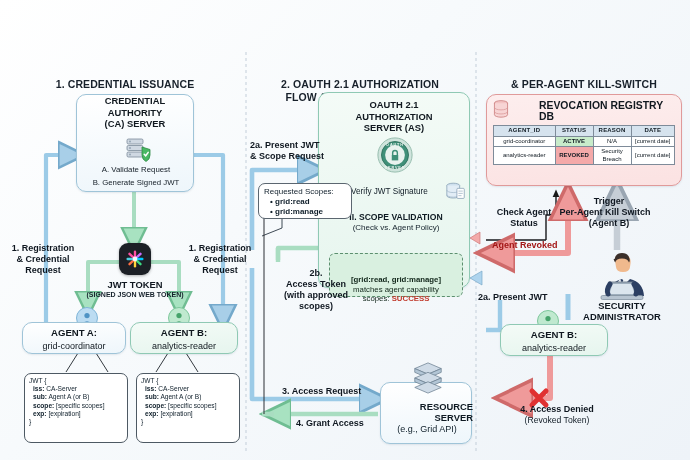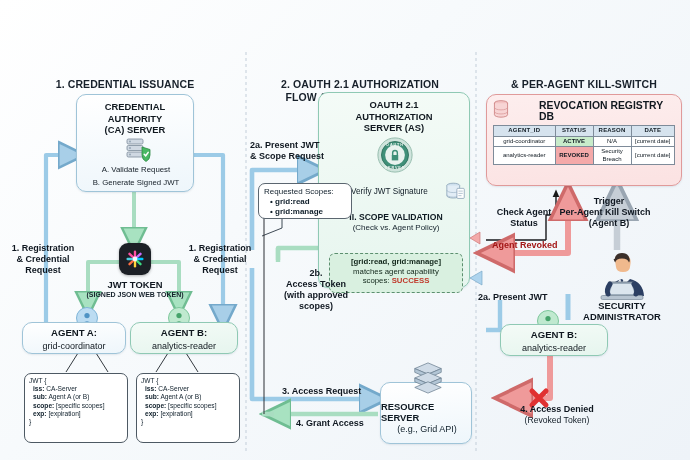--- a/index.html
+++ b/index.html
@@ -75,21 +75,21 @@
   td.st-revoked{ background:#f4a9a9; color:#9c1111; font-weight:bold; }
 
   
   .callout {
     border:1.1px solid #5b6670; border-radius:7px; background:#fff;
     font-size:8px; line-height:10px; color:#11202c;
   }
   .result-box {
     border:1px dashed #5c8f6f; border-radius:6px;
     background:#d9f0e0; font-size:7.8px; line-height:9.6px;
-    text-align:center; color:#11261a; padding:3px 2px;
+    text-align:center; color:#11261a; padding:21px 2px;
   }
   .jwt-box {
     border:1.1px solid #4d5963; border-radius:7px; background:#fff;
     font-size:6.6px; line-height:8.2px; color:#10202c; padding:3px 4px;
   }
   .jwt-box b { font-weight:bold; }
 
   
   #wires { position:absolute; left:0; top:0; width:690px; height:460px; pointer-events:none; }
 
@@ -189,21 +189,21 @@
 
   <div class="abs col-head" style="left:252px;top:60px;width:216px;">
     <div>2. OAUTH 2.1 AUTHORIZATION</div>
     <div>FLOW &amp; SCOPE VALIDATION</div>
   </div>
 
   <div class="abs col-head" style="left:486px;top:60px;width:196px;">
     <div>&amp; PER-AGENT KILL-SWITCH</div>
   </div>
 
-  <div class="abs panel" style="left:76px;top:94px;width:118px;height:98px;padding:6px 4px 0;">
+  <div class="abs panel" style="left:76px;top:94px;width:118px;height:98px;padding:0 4px 0;">
     <div class="box-title" style="font-size:9.4px;">
       <div>CREDENTIAL</div>
       <div>AUTHORITY</div>
       <div>(CA) SERVER</div>
     </div>
 
     <div class="abs" style="left:46px;top:42px;">
       <svg width="30" height="26" viewBox="0 0 30 26">
         <g stroke="#7b8a99" stroke-width=".8" fill="#cfd8e2">
           <rect x="4" y="2" width="16" height="5" rx="1.4"></rect>
@@ -362,21 +362,21 @@
       <svg width="38" height="34" viewBox="0 0 40 36">
         <g stroke="#6b7f91" stroke-width=".8">
           <path d="M20 2 L34 8 L20 14 L6 8 Z" fill="#cfdbe7"></path>
           <path d="M6 8 v4 L20 18 L34 12 V8 L20 14 Z" fill="#b3c6d6"></path>
           <path d="M20 12 L34 18 L20 24 L6 18 Z" fill="#cfdbe7"></path>
           <path d="M6 18 v4 L20 28 L34 22 V18 L20 24 Z" fill="#b3c6d6"></path>
           <path d="M20 22 L34 28 L20 34 L6 28 Z" fill="#cfdbe7"></path>
         </g>
       </svg>
     </div>
-    <div class="abs" style="left:0;top:18px;width:92px;text-align:left;font-size:9.4px;font-weight:bold;color:#0f1a23;">
+    <div class="abs" style="left:0;top:18px;width:92px;text-align:right;font-size:9.4px;font-weight:bold;color:#0f1a23;">
       <div>RESOURCE</div>
       <div>SERVER</div>
     </div>
     <div class="abs" style="left:0;top:41px;width:92px;text-align:center;font-size:9px;color:#10202b;">(e.g., Grid API)</div>
   </div>
 
   <div class="abs panel panel-red" style="left:486px;top:94px;width:196px;height:92px;padding:5px 6px;">
     <div style="display:flex;align-items:center;justify-content:center;gap:5px;margin-bottom:3px;">
       <span>
         <svg width="16" height="18" viewBox="0 0 18 20">

